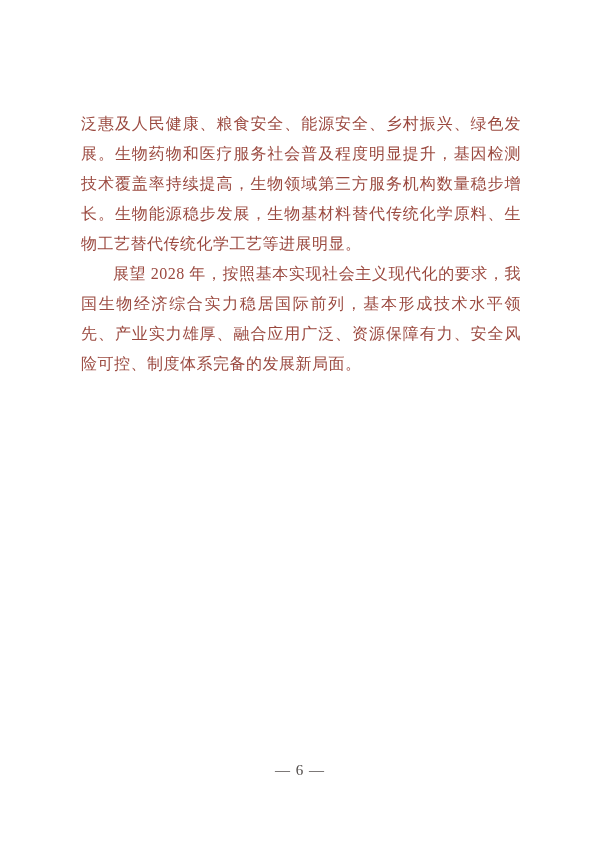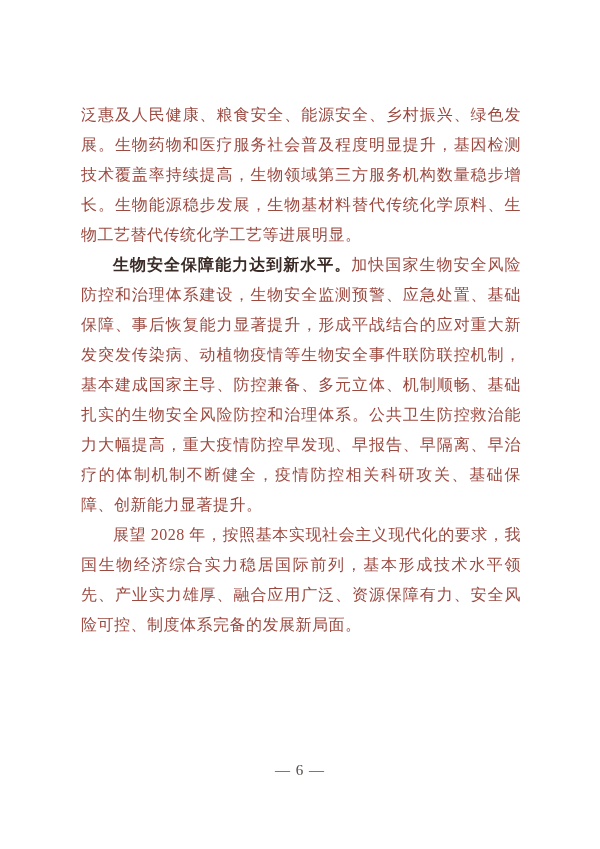--- a/index.html
+++ b/index.html
@@ -27,20 +27,21 @@
     text-justify: inter-ideograph;
     word-break: break-all;
   }
   .para {
     margin: 0;
     text-indent: 2em;
     letter-spacing: 0.5px;
   }
   .para.no-indent {
     text-indent: 0;
+    margin-top: 9px;
   }
   .lead {
     font-weight: bold;
     color: var(--lead-text, #3a2b26);
   }
   .footer {
     position: absolute;
     top: 762px;
     left: 0;
     width: 600px;
@@ -49,17 +50,16 @@
     font-size: 15px;
     letter-spacing: 1px;
   }
 </style>
 </head>
 <body>
 
 <div class="page">
   <div class="text-block">
     <p class="para no-indent"><span class="lead"></span><span>泛惠及人民健康、粮食安全、能源安全、乡村振兴、绿色发展。生物药物和医疗服务社会普及程度明显提升，基因检测技术覆盖率持续提高，生物领域第三方服务机构数量稳步增长。生物能源稳步发展，生物基材料替代传统化学原料、生物工艺替代传统化学工艺等进展明显。</span></p>
-    <p class="para"><span class="lead">生物安全保障能力达到新水平。</span><span>加快国家生物安全风险防控和治理体系建设，生物安全监测预警、应急处置、基础保障、事后恢复能力显著提升，形成平战结合的应对重大新发突发传染病、动植物疫情等生物安全事件联防联控机制，基本建成国家主导、防控兼备、多元立体、机制顺畅、基础扎实的生物安全风险防控和治理体系。公共卫生防控救治能力大幅提高，重大疫情防控早发现、早报告、早隔离、早治疗的体制机制不断健全，疫情防控相关科研攻关、基础保障、创新能力显著提升。</span></p>
     <p class="para"><span class="lead"></span><span>展望 2028 年，按照基本实现社会主义现代化的要求，我国生物经济综合实力稳居国际前列，基本形成技术水平领先、产业实力雄厚、融合应用广泛、资源保障有力、安全风险可控、制度体系完备的发展新局面。</span></p>
   </div>
   <div class="footer">— 6 —</div>
 </div>
 
 </body></html>

